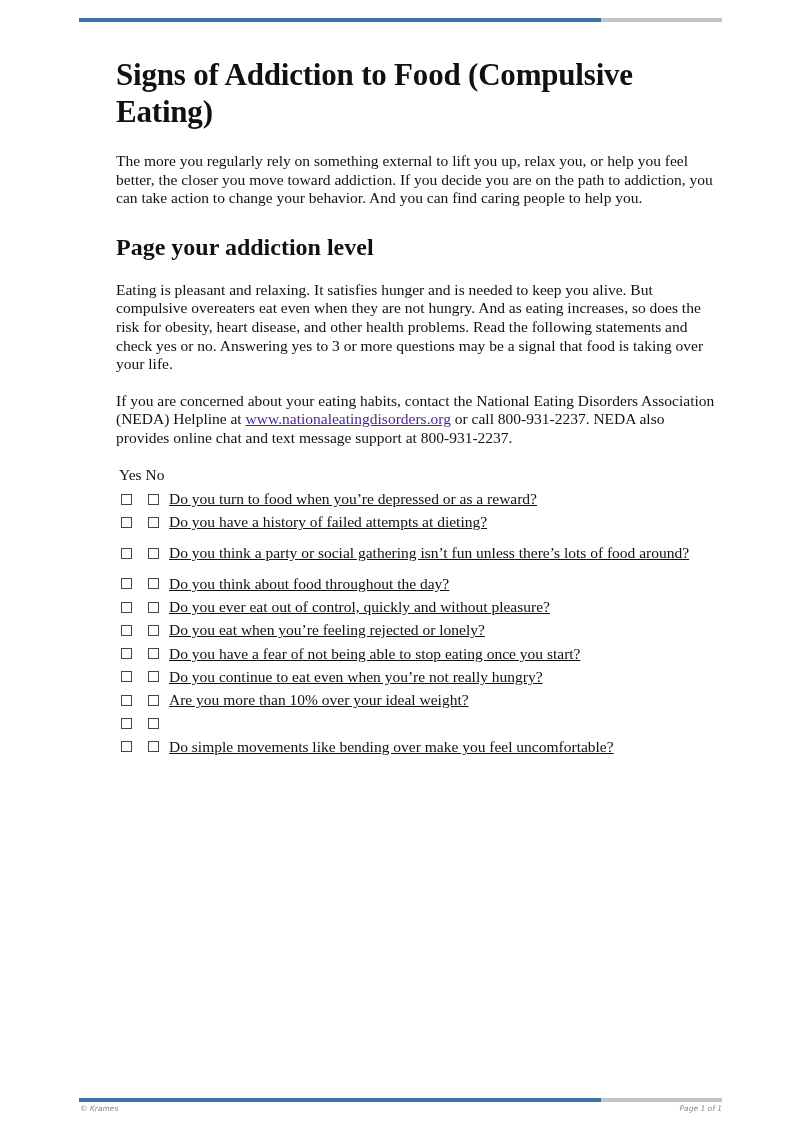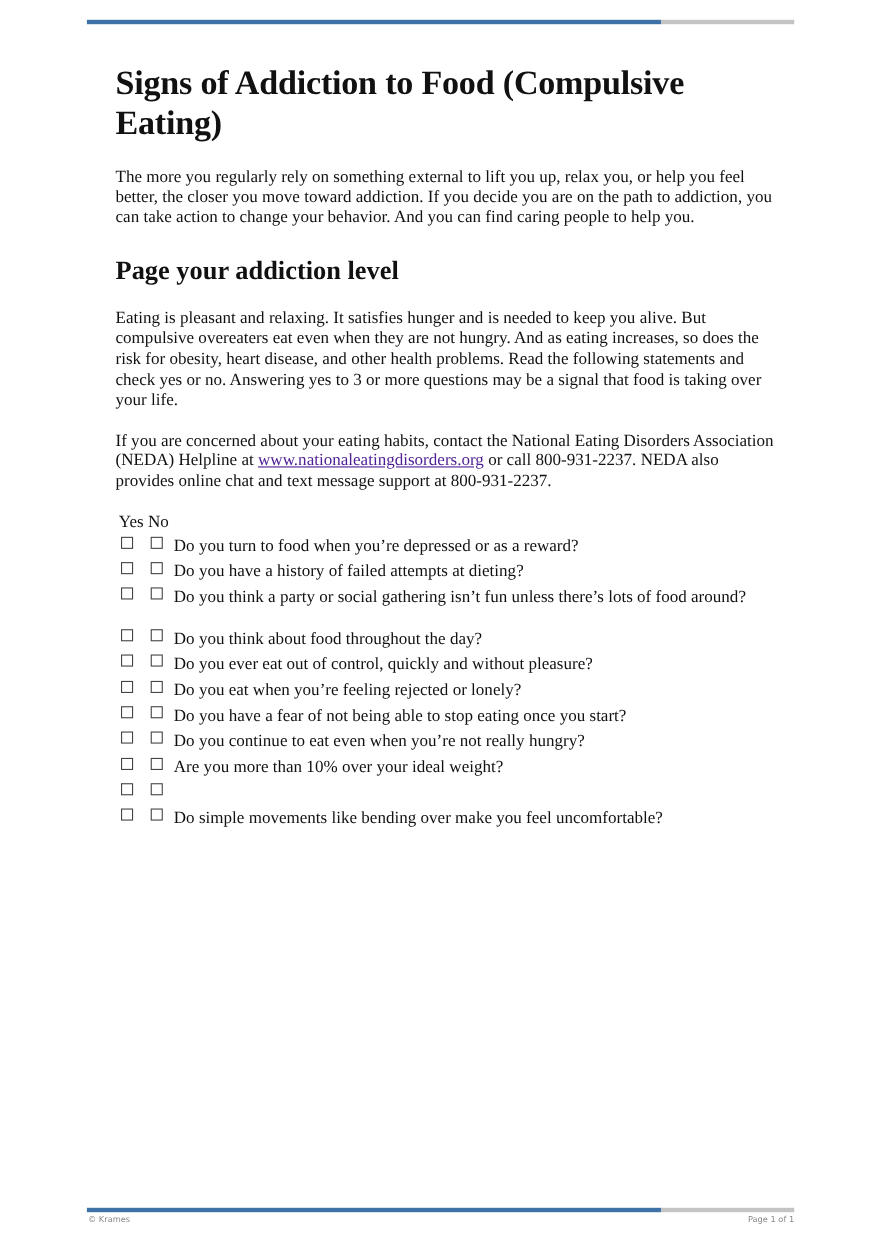--- a/index.html
+++ b/index.html
@@ -1,39 +1,39 @@
 <!DOCTYPE html>
 <html><head>
   <meta charset="utf-8">
   <style>
     html, body { margin: 0; padding: 0; background: #ffffff; }
     body { width: 800px; height: 1130px; position: relative; overflow: hidden;
            font-family: "Liberation Serif", "DejaVu Serif", serif; color: #111; }
     .topbar { position: absolute; left: 79px; top: 18px; width: 643px; height: 4px; display: flex; }
     .topbar .blue { width: 522px; height: 100%; background: #3f73a8; }
     .topbar .gray { flex: 1; height: 100%; background: #c4c4c4; }
-    .content { position: absolute; left: 105px; top: 56px; width: 600px; }
+    .content { position: absolute; left: 116px; top: 56px; width: 600px; }
     h1 { font-size: 31px; line-height: 37px; font-weight: bold; margin: 0 0 22px 0; letter-spacing: -0.2px; }
     h2 { font-size: 24px; line-height: 28px; font-weight: bold; margin: 0 0 20px 0; }
     p { font-size: 15.5px; line-height: 18.6px; margin: 0 0 18px 0; }
     p.intro { margin-bottom: 25px; }
     a.link { color: #4c1d95; text-decoration: underline; }
     .checklist { margin-top: 18px; font-size: 15.5px; }
     .checklist .head { padding-left: 3px; line-height: 18px; margin-bottom: 4px; }
-    .row { display: flex; min-height: 23.3px; }
+    .row { display: flex; align-items: center; min-height: 23.3px; text-decoration: underline; }
     .row.multi { min-height: 38px; }
     .box { width: 11px; height: 11px; border: 1px solid #444; box-sizing: border-box; flex: none; display: inline-block; }
     .box.yes { margin-left: 5px; }
     .box.no { margin-left: 16px; }
     .q { margin-left: 10px; line-height: 18px; }
     .footbar { position: absolute; left: 79px; top: 1098px; width: 643px; height: 4px; display: flex; }
     .footbar .blue { width: 522px; height: 100%; background: #3f73a8; }
     .footbar .gray { flex: 1; height: 100%; background: #c4c4c4; }
     .footer { position: absolute; left: 80px; top: 1104px; width: 642px; display: flex; justify-content: space-between;
-              font-family: "DejaVu Sans", sans-serif; font-size: 7.5px; color: #888; }
+              font-family: "DejaVu Sans", sans-serif; font-size: 7.5px; font-style: italic; color: #888; }
   </style>
 </head>
 <body>
 
 <div class="topbar">
   <div class="blue"></div>
   <div class="gray"></div>
 </div>
 
 <div class="content">

